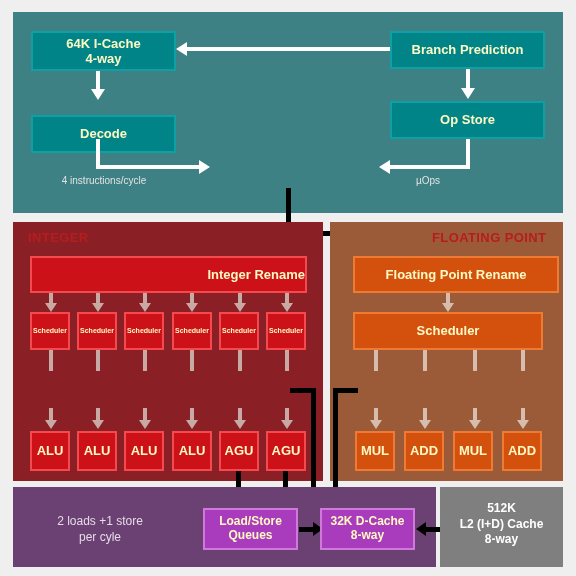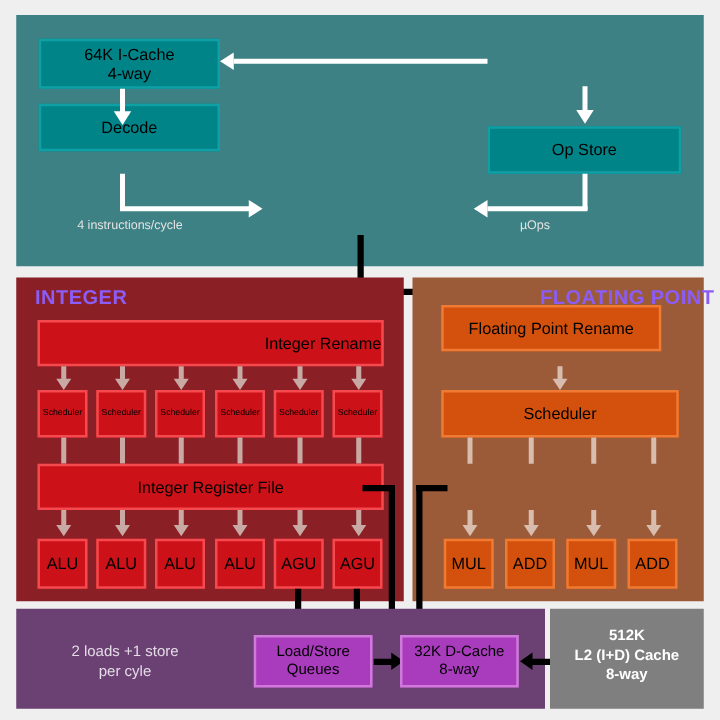--- a/index.html
+++ b/index.html
@@ -13,29 +13,29 @@
 
   
   .panel{position:absolute;box-sizing:border-box;}
   .panel-frontend{left:13px;top:12px;width:550px;height:201px;background:#3d8185;}
   .panel-integer{left:13px;top:222px;width:310px;height:259px;background:#8a2026;}
   .panel-float{left:330px;top:222px;width:233px;height:259px;background:#9b5b39;}
   .panel-mem{left:13px;top:487px;width:423px;height:80px;background:#6b4072;}
   .panel-l2{left:440px;top:487px;width:123px;height:80px;background:#7f7f7f;}
 
   .panel-title{
-    position:absolute;color:#8b5cf6;font-size:16px;font-weight:bold;
+    position:absolute;color:#b91c1c;font-size:13px;font-weight:bold;
     letter-spacing:.4px;white-space:nowrap;
   }
 
   
   .box{
     position:absolute;box-sizing:border-box;
     display:flex;align-items:center;justify-content:center;text-align:center;
-    color:#000000;font-weight:normal;line-height:1.16;
+    color:#fef9c3;font-weight:bold;line-height:1.16;
   }
   .box .lbl{display:block;}
 
   .box-teal{background:#018488;border:2px solid #0fa0a5;font-size:13px;}
   .box-red{background:#cc1118;border:2px solid #f4494f;font-size:13px;}
   .box-red-sm{background:#cc1118;border:2px solid #f4494f;font-size:7px;}
   .box-orange{background:#d4510d;border:2px solid #ee7a33;font-size:13px;}
   .box-purple{background:#a93bbd;border:2px solid #c濃;}
   .box-purple{background:#a93bbd;border:2px solid #cf7ada;font-size:12px;}
 
@@ -76,24 +76,27 @@
 
   <div class="panel panel-frontend"></div>
 
   <div class="box box-teal" style="left:31px;top:31px;width:145px;height:40px;">
     <span class="lbl">
       <span>64K I-Cache</span><br>
       <span>4-way</span>
     </span>
   </div>
 
-  <div class="box box-teal" style="left:31px;top:83px;width:145px;height:38px;">
+  <div class="box box-teal" style="left:31px;top:115px;width:145px;height:38px;">
     <span class="lbl">Decode</span>
   </div>
 
+  <div class="box box-teal" style="left:390px;top:31px;width:155px;height:38px;">
+    <span class="lbl">Branch Prediction</span>
+  </div>
 
   <div class="box box-teal" style="left:390px;top:101px;width:155px;height:38px;">
     <span class="lbl">Op Store</span>
   </div>
 
 
   <div class="wline" style="left:187px;top:47px;width:203px;height:4px;"></div>
   <div class="tri tri-left-w" style="left:176px;top:42px;"></div>
 
   <div class="wline" style="left:96px;top:71px;width:4px;height:19px;"></div>
@@ -159,23 +162,20 @@
     <span class="lbl">Scheduler</span>
   </div>
 
   <div class="gline" style="left:49px;top:350px;width:4px;height:21px;"></div>
   <div class="gline" style="left:96px;top:350px;width:4px;height:21px;"></div>
   <div class="gline" style="left:143px;top:350px;width:4px;height:21px;"></div>
   <div class="gline" style="left:190px;top:350px;width:4px;height:21px;"></div>
   <div class="gline" style="left:238px;top:350px;width:4px;height:21px;"></div>
   <div class="gline" style="left:285px;top:350px;width:4px;height:21px;"></div>
 
-  <div class="box box-red" style="left:30px;top:371px;width:277px;height:37px;">
-    <span class="lbl">Integer Register File</span>
-  </div>
 
   <div class="gline" style="left:49px;top:408px;width:4px;height:13px;"></div>
   <div class="tri tri-down-g" style="left:45px;top:420px;"></div>
   <div class="gline" style="left:96px;top:408px;width:4px;height:13px;"></div>
   <div class="tri tri-down-g" style="left:92px;top:420px;"></div>
   <div class="gline" style="left:143px;top:408px;width:4px;height:13px;"></div>
   <div class="tri tri-down-g" style="left:139px;top:420px;"></div>
   <div class="gline" style="left:190px;top:408px;width:4px;height:13px;"></div>
   <div class="tri tri-down-g" style="left:186px;top:420px;"></div>
   <div class="gline" style="left:238px;top:408px;width:4px;height:13px;"></div>
@@ -198,21 +198,21 @@
   <div class="box box-red" style="left:219px;top:431px;width:40px;height:40px;">
     <span class="lbl">AGU</span>
   </div>
   <div class="box box-red" style="left:266px;top:431px;width:40px;height:40px;">
     <span class="lbl">AGU</span>
   </div>
 
   <div class="panel panel-float"></div>
   <div class="panel-title" style="left:432px;top:230px;">FLOATING POINT</div>
 
-  <div class="box box-orange" style="left:353px;top:244px;width:176px;height:37px;text-align:right;">
+  <div class="box box-orange" style="left:353px;top:256px;width:206px;height:37px;text-align:right;">
     <span class="lbl">Floating Point Rename</span>
   </div>
 
   <div class="gline-o" style="left:446px;top:293px;width:4px;height:11px;"></div>
   <div class="tri tri-down-go" style="left:442px;top:303px;"></div>
 
   <div class="box box-orange" style="left:353px;top:312px;width:190px;height:38px;">
     <span class="lbl">Scheduler</span>
   </div>
 

